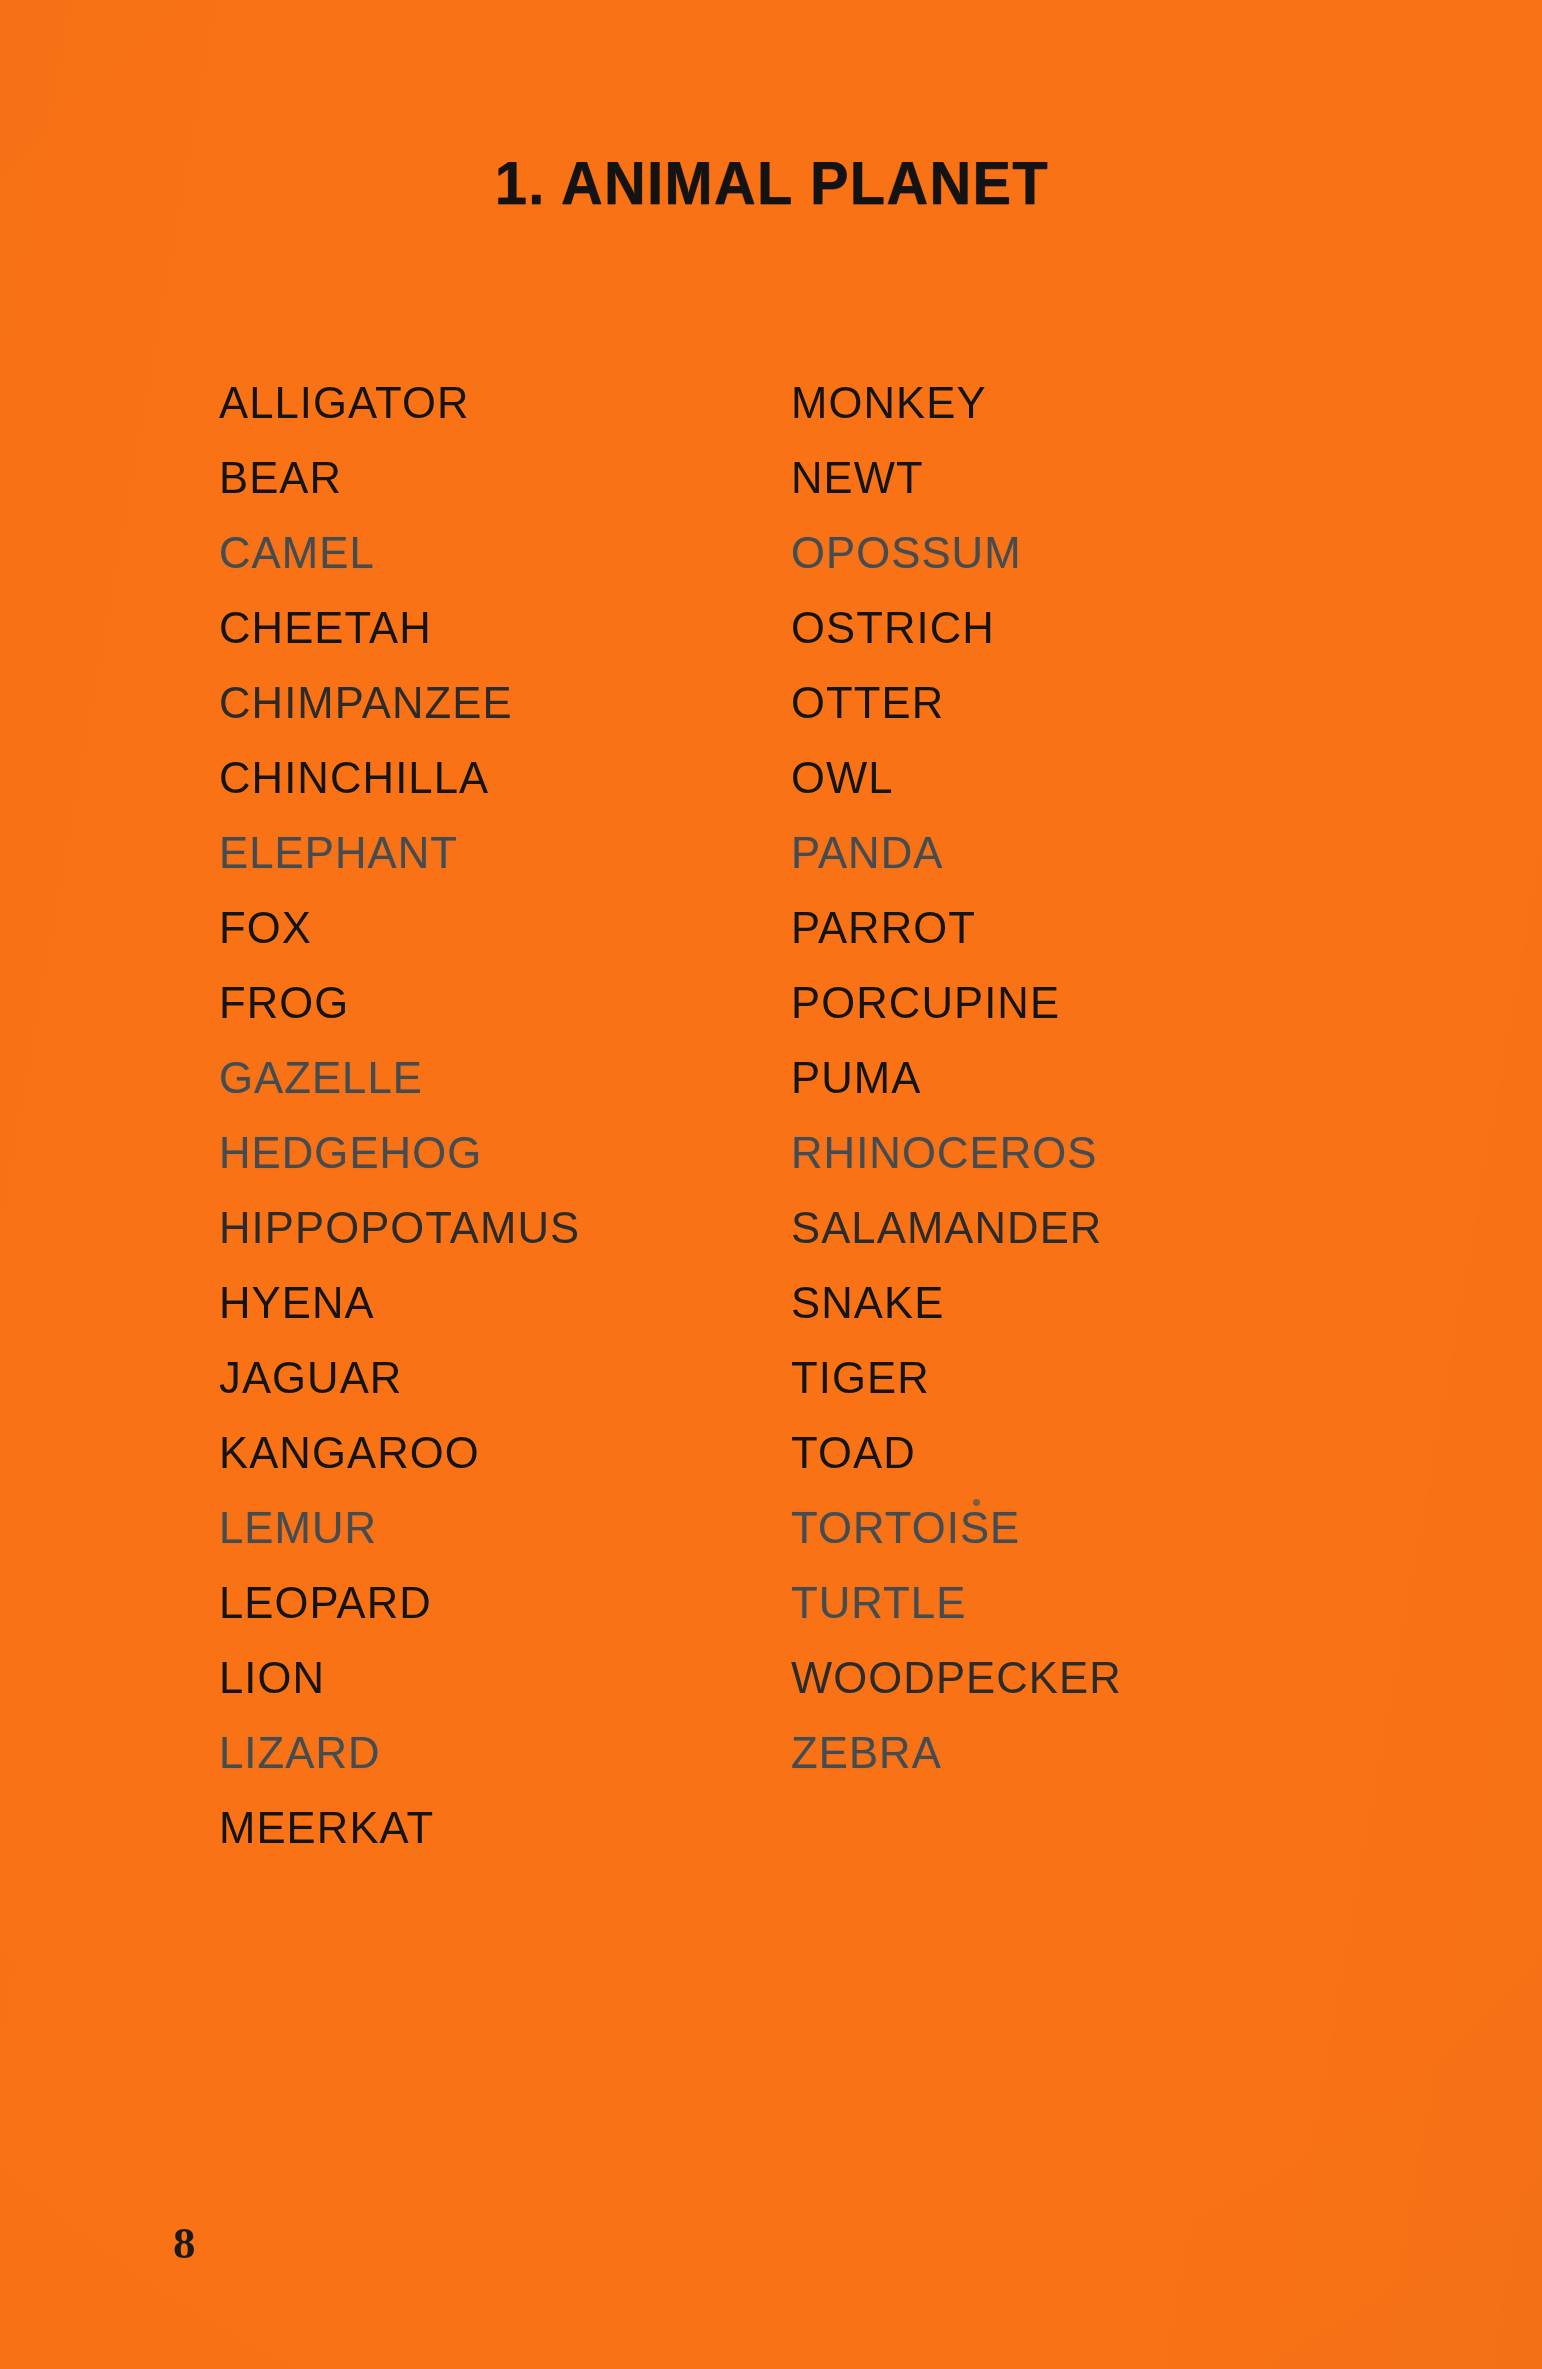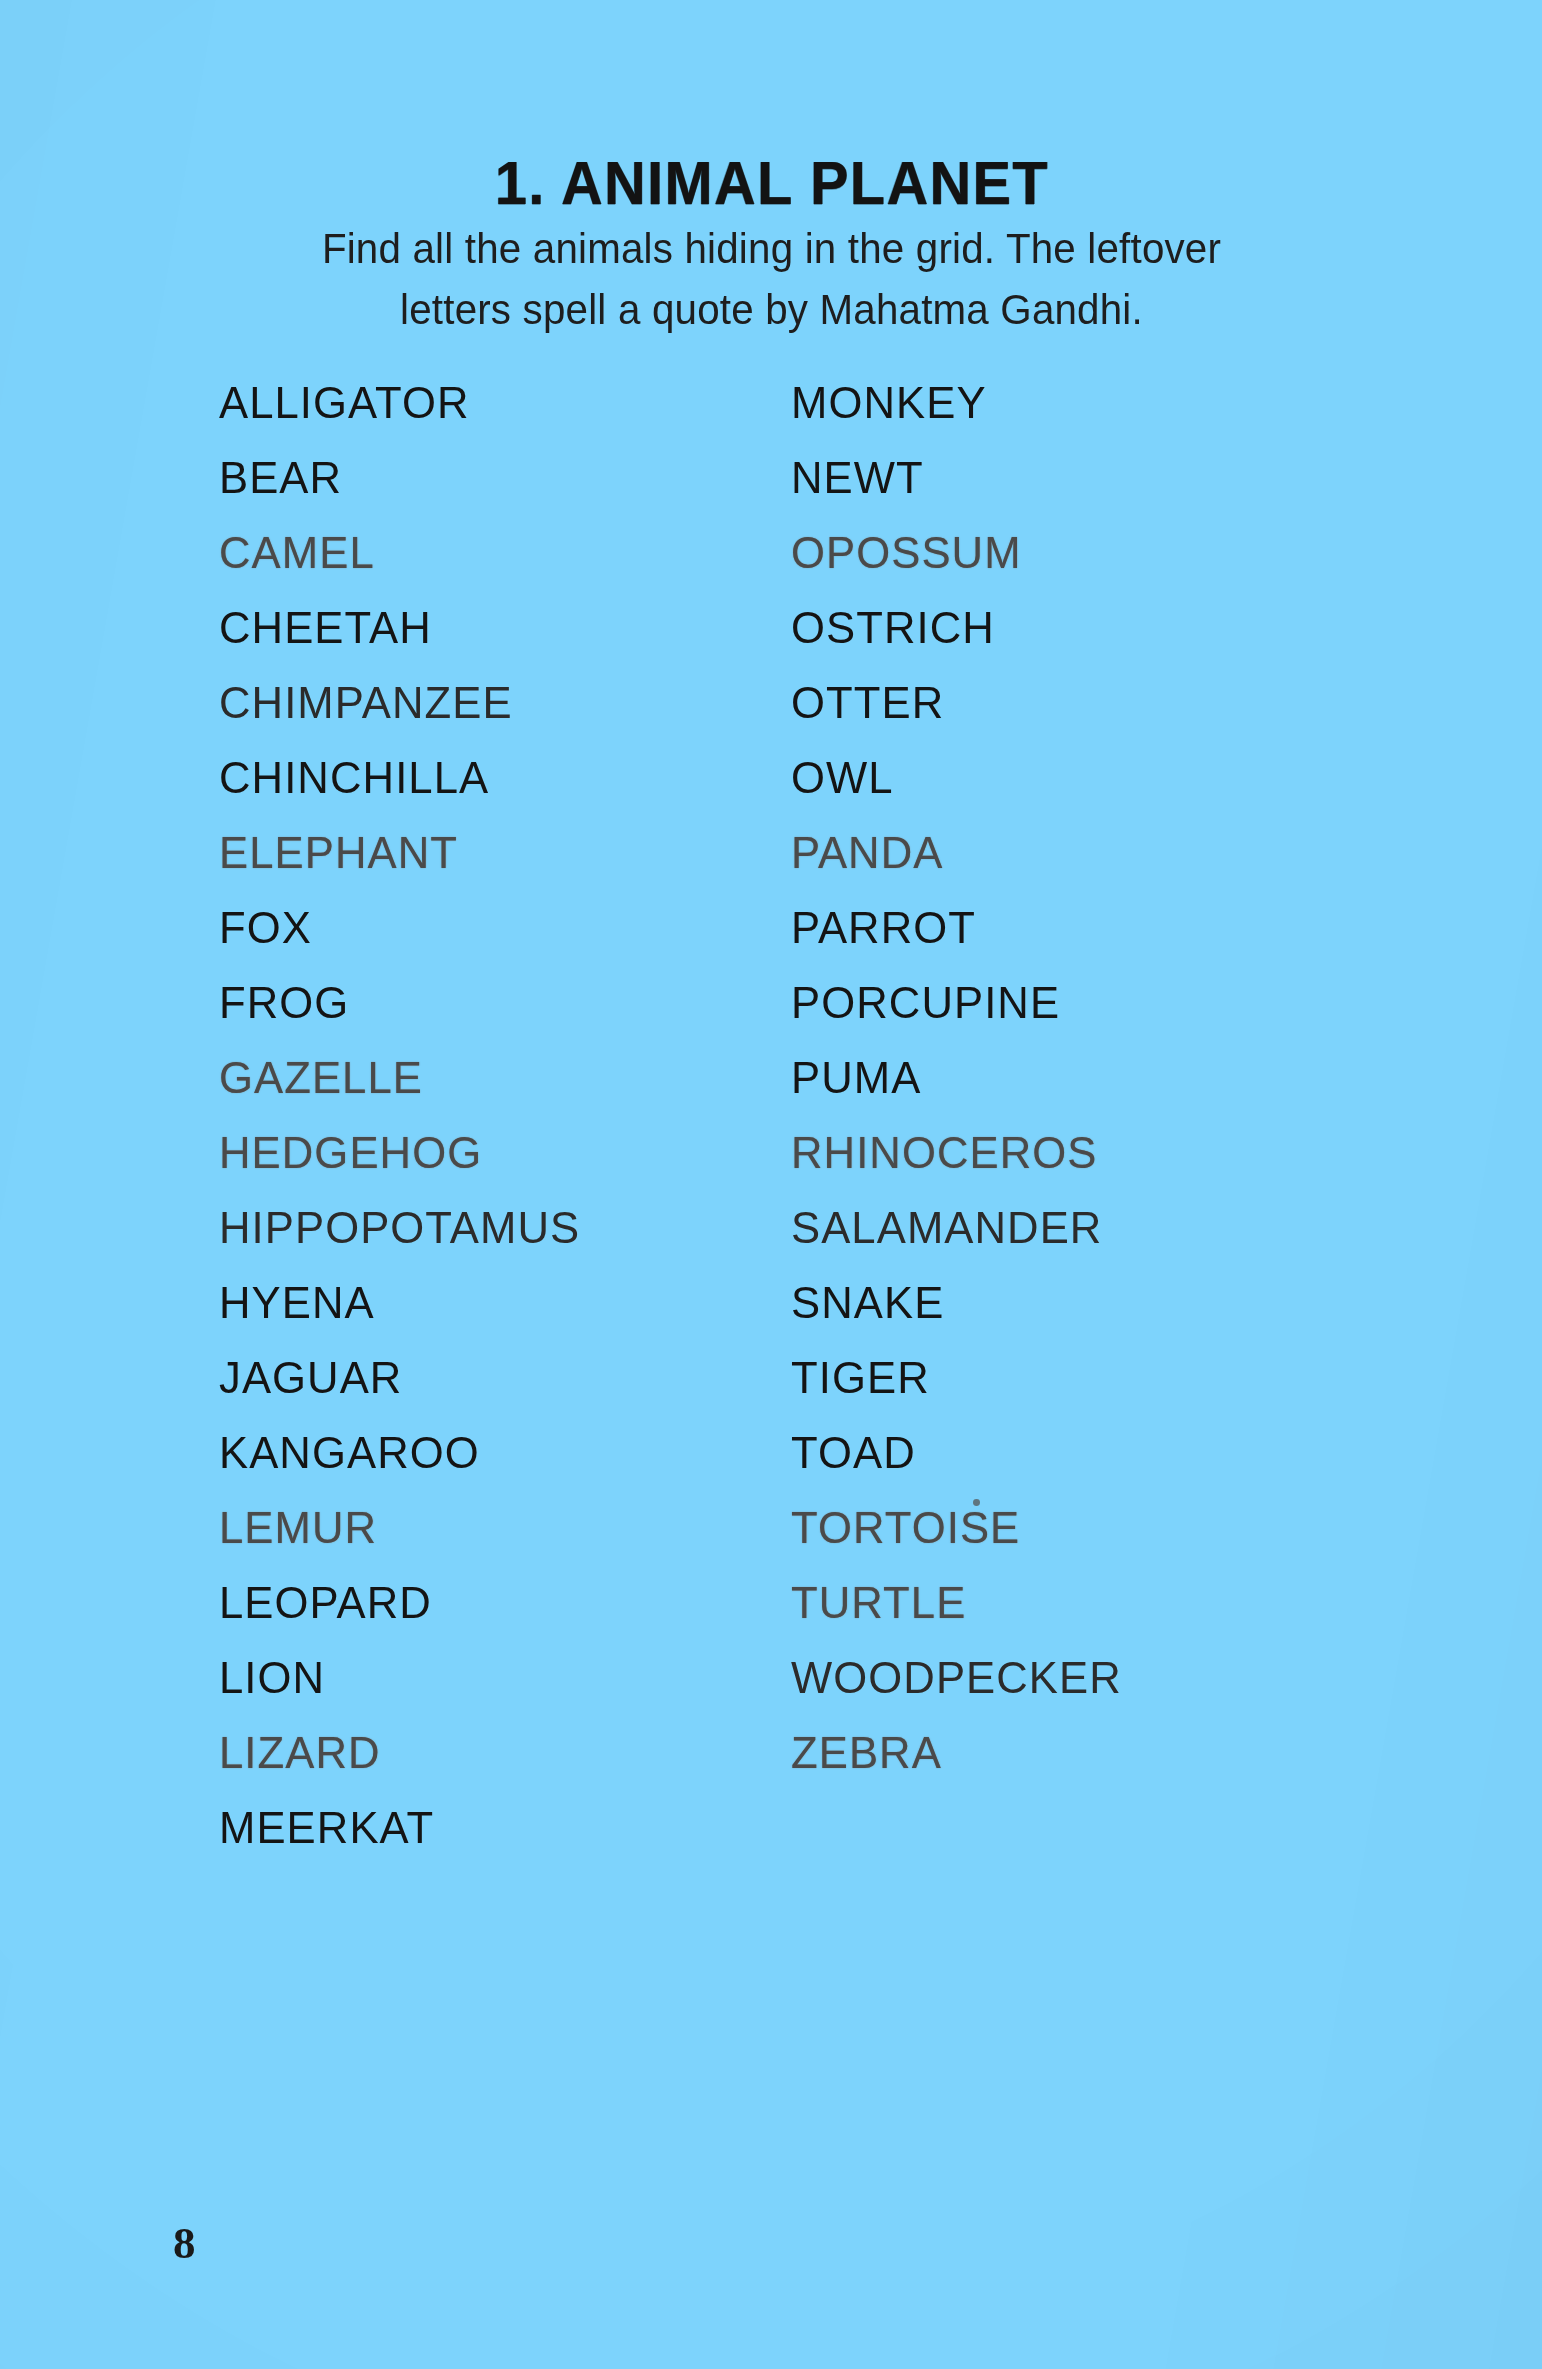--- a/index.html
+++ b/index.html
@@ -15,21 +15,21 @@
     overflow: hidden;
     font-family: "Liberation Sans", sans-serif;
     color: #111111;
     -webkit-font-smoothing: antialiased;
   }
 
   
   #page-sheet {
     position: absolute;
     inset: 0;
-    background: #7dd3fc;
+    background: #f97316;
   }
 
   
   #scan-grain {
     position: absolute;
     inset: 0;
     pointer-events: none;
     opacity: .85;
     background:
       radial-gradient(ellipse 120% 90% at 50% 45%, rgba(255,255,255,0) 55%, rgba(0,0,0,.022) 100%),
@@ -138,24 +138,20 @@
 </style>
 </head>
 <body>
 
 <div id="page-sheet">
 
   <div id="title-block">
     <h1 id="puzzle-title">1. ANIMAL PLANET</h1>
   </div>
 
-  <div id="instructions">
-    <span class="inst-line">Find all the animals hiding in the grid. The leftover</span>
-    <span class="inst-line">letters spell a quote by Mahatma Gandhi.</span>
-  </div>
 
   <div id="word-list">
     <div class="word-column" id="word-column-left">
         <div class="word-item">ALLIGATOR</div>
         <div class="word-item">BEAR</div>
         <div class="word-item faded">CAMEL</div>
         <div class="word-item">CHEETAH</div>
         <div class="word-item blurred">CHIMPANZEE</div>
         <div class="word-item">CHINCHILLA</div>
         <div class="word-item faded">ELEPHANT</div>

